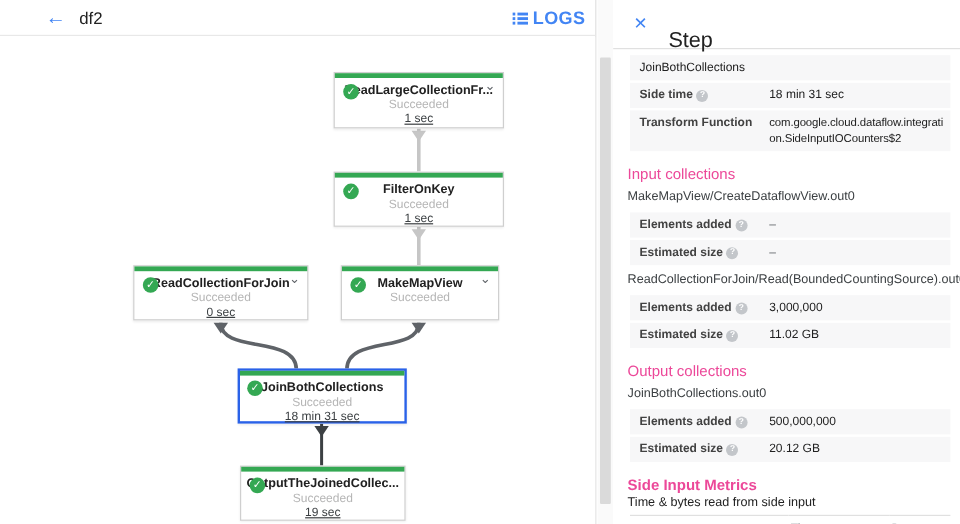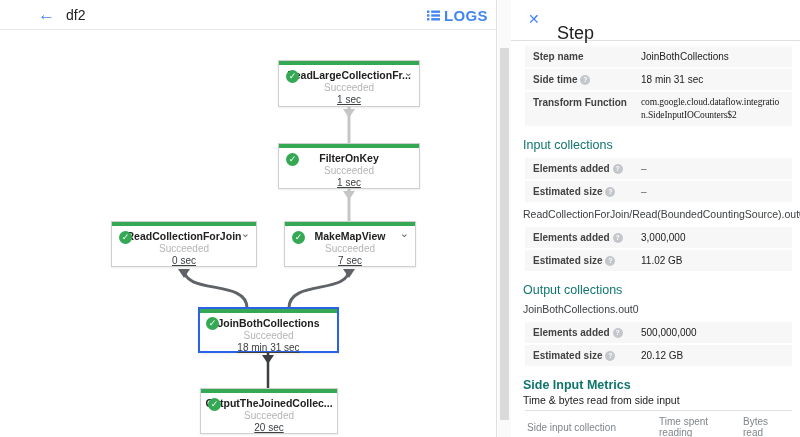--- a/index.html
+++ b/index.html
@@ -37,21 +37,21 @@
   .closex { position:absolute; left:17px; top:11px; font-size:14px; color:#4285f4; cursor:pointer; }
   .rtitle { position:absolute; left:46px; top:12px; font-size:18px; color:#212121;margin-top:11px; }
   .rbody { padding:5px 8px 0 14px; height:396px; overflow:hidden; }
 
   .kvtable { margin-bottom:4px; }
   .kvrow { display:flex; background:#f7f7f8; margin-bottom:2px; padding:4px 6px 4px 8px; }
   .kvlabel { width:108px; flex:none; font-size:10px; font-weight:bold; color:#424242; line-height:13px; }
   .kvval { flex:1; font-size:10px; color:#212121; line-height:13px; word-break:break-all; }
   .help { display:inline-block; width:10px; height:10px; border-radius:50%; background:#c3c6ca; color:#fff; font-size:7px; font-weight:bold; line-height:10px; text-align:center; vertical-align:1px; margin-left:3px; }
 
-  .sechead { font-size:12.5px; color:#0f766e; margin:12px 0 6px -2px; }
+  .sechead { font-size:12.5px; color:#ec4899; margin:12px 0 6px -2px; }
   .collname { font-size:10.5px; color:#3c4043; margin:6px 0 6px -2px; line-height:13px; }
   .subhead { font-size:10.5px; font-weight:normal; color:#212121; margin:2px 0 4px -2px; }
 
   .sitable { width:100%; border-collapse:collapse; }
   .sitable th { font-size:10px; font-weight:normal; color:#80868b; text-align:left; padding:5px 2px; border-top:1px solid #e0e0e0; border-bottom:1px solid #e0e0e0; }
   .c1 { width:132px; } .c2 { width:84px; }
 </style>
 </head>
 <body>
 
@@ -116,70 +116,69 @@
         <div class="nstatus">Succeeded</div>
         <div class="ntime">0 sec</div>
       </div>
 
       <div class="node" style="left:284px; top:190px; width:132px; height:46px;">
         <div class="nbar"></div>
         <span class="ncheck">✓</span>
         <span class="nchev">⌄</span>
         <div class="ntitle">MakeMapView</div>
         <div class="nstatus">Succeeded</div>
-        <div class="ntime">7 sec</div>
       </div>
 
       <div class="node selected" style="left:198px; top:276px; width:141px; height:46px;">
         <div class="nbar"></div>
         <span class="ncheck" style="left:6px; top:8px;">✓</span>
         <div class="ntitle">JoinBothCollections</div>
         <div class="nstatus">Succeeded</div>
         <div class="ntime">18 min 31 sec</div>
       </div>
 
       <div class="node" style="left:200px; top:357px; width:138px; height:46px;">
         <div class="nbar"></div>
         <span class="ncheck">✓</span>
         <div class="ntitle">OutputTheJoinedCollec...</div>
         <div class="nstatus">Succeeded</div>
-        <div class="ntime">20 sec</div>
+        <div class="ntime">19 sec</div>
       </div>
     </div>
   </div>
 
   <div class="sbar">
     <div class="sthumb"></div>
   </div>
 
   <div class="right">
     <div class="rheader">
       <span class="closex">✕</span>
       <span class="rtitle">Step</span>
     </div>
 
     <div class="rbody">
 
       <div class="kvtable">
         <div class="kvrow">
-          <span class="kvlabel">Step name</span>
           <span class="kvval">JoinBothCollections</span>
         </div>
         <div class="kvrow">
           <span class="kvlabel"><span>Side time</span><span class="help">?</span></span>
           <span class="kvval">18 min 31 sec</span>
         </div>
         <div class="kvrow">
           <span class="kvlabel">Transform Function</span>
-          <span class="kvval" style="font-size:9.5px; letter-spacing:-0.1px;font-family:Liberation Serif, serif;">com.google.cloud.dataflow.integration.SideInputIOCounters$2</span>
+          <span class="kvval" style="font-size:9.5px; letter-spacing:-0.1px;">com.google.cloud.dataflow.integration.SideInputIOCounters$2</span>
         </div>
       </div>
 
       <div class="sechead">Input collections</div>
 
+      <div class="collname">MakeMapView/CreateDataflowView.out0</div>
       <div class="kvtable">
         <div class="kvrow">
           <span class="kvlabel"><span>Elements added</span><span class="help">?</span></span>
           <span class="kvval" style="color:#5f6368;">–</span>
         </div>
         <div class="kvrow">
           <span class="kvlabel"><span>Estimated size</span><span class="help">?</span></span>
           <span class="kvval" style="color:#5f6368;">–</span>
         </div>
       </div>

